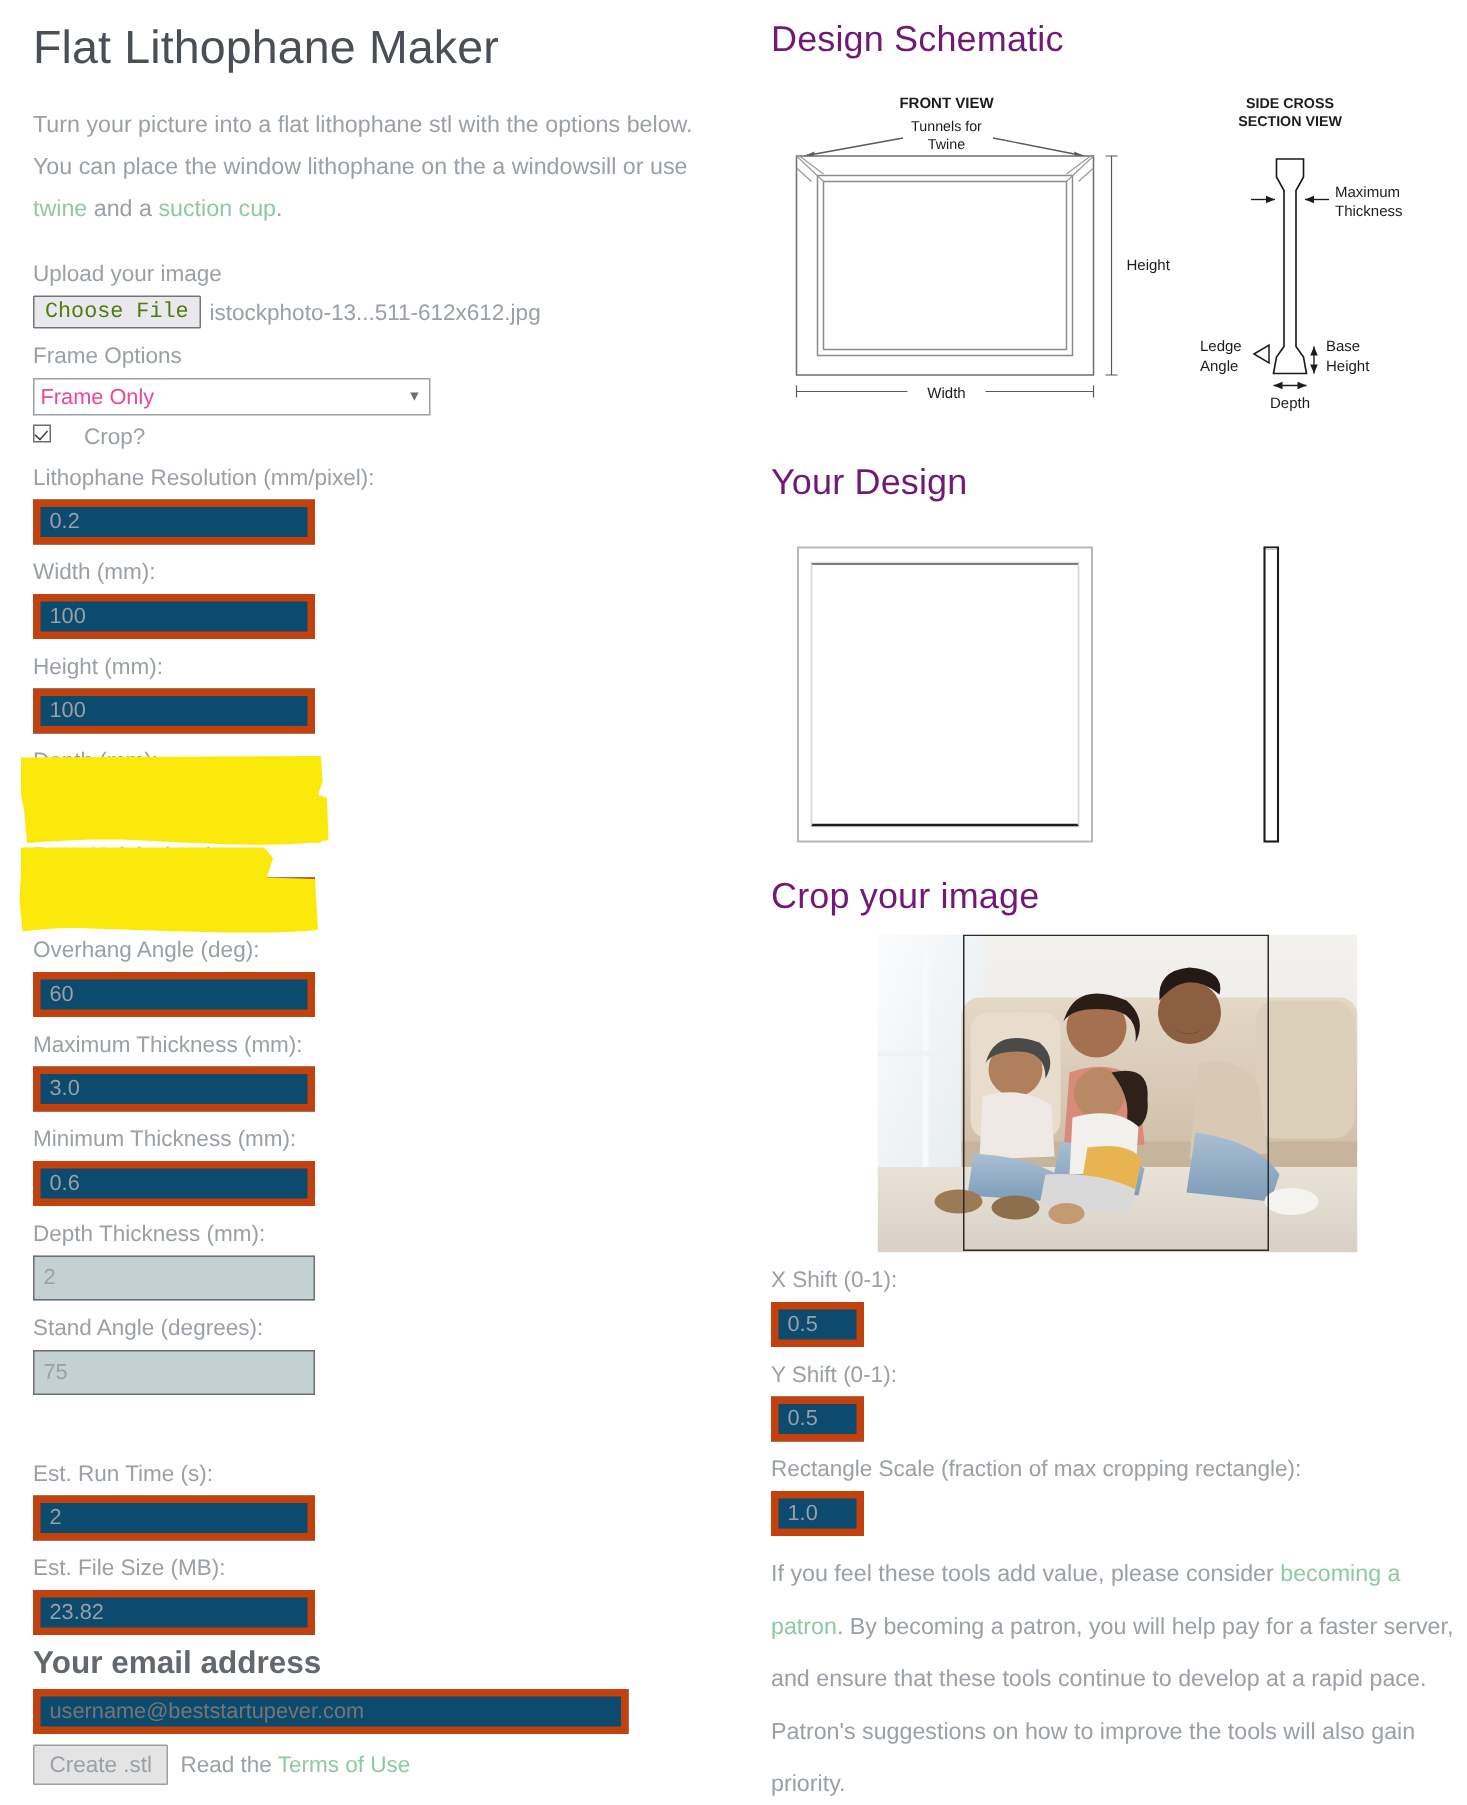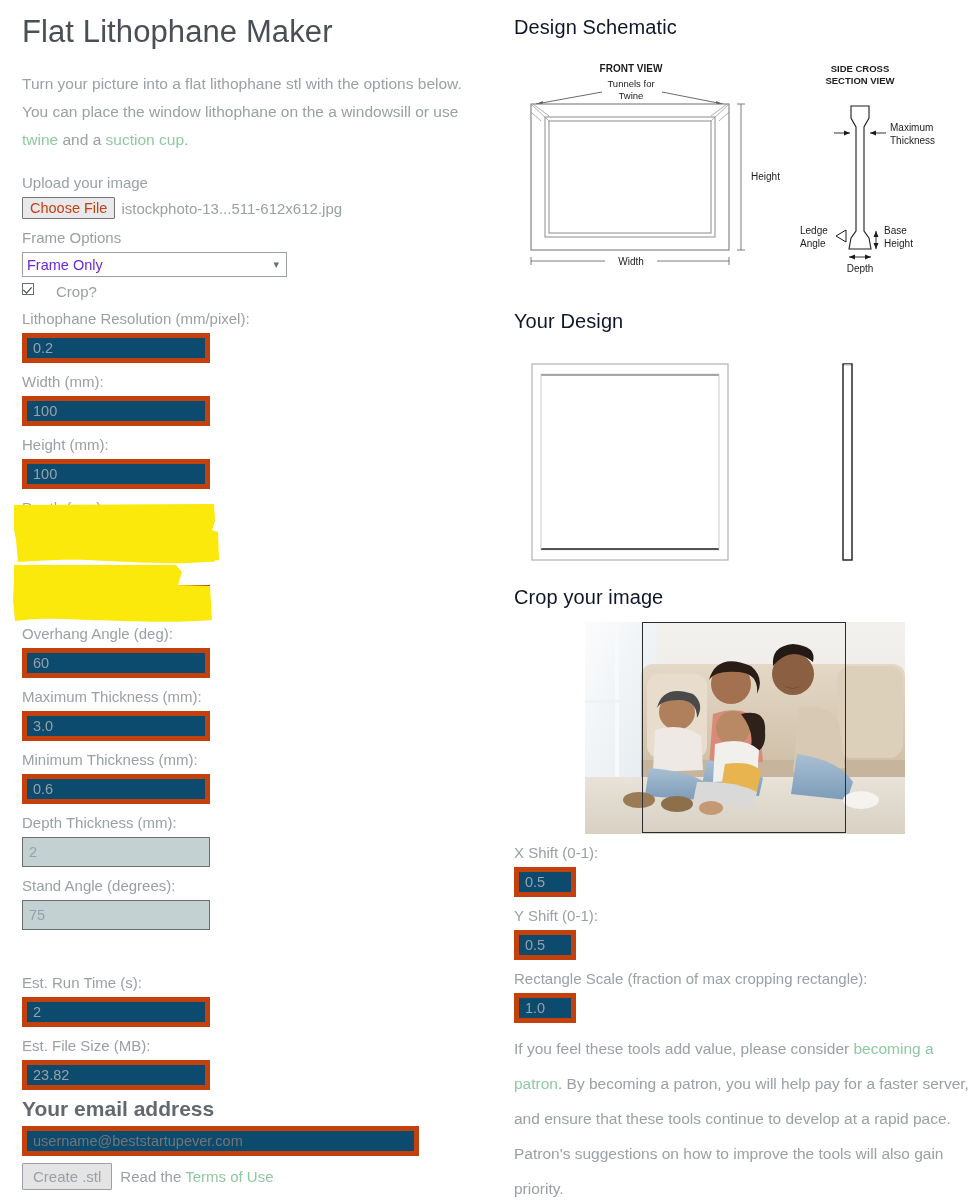--- a/index.html
+++ b/index.html
@@ -46,36 +46,36 @@
     outline: none;
   }
   input.txt.disabled { background: #c3d1d3; border: 1px solid #6b6f73; }
   input.txt.email { width: 397px; }
   input.txt.narrow { width: 62px; }
 
   select.frame-select {
     display: block; box-sizing: border-box;
     width: 265px; height: 25px;
     border: 1px solid #9aa0a6; background: #ffffff;
-    color: #6d28d9; font-size: 14.5px;
+    color: #ec4899; font-size: 14.5px;
     font-family: "Liberation Sans", sans-serif;
     padding: 1px 4px; border-radius: 0;
     -webkit-appearance: none; appearance: none;
   }
   .select-wrap { position: relative; width: 265px; }
   .select-wrap .chev {
     position: absolute; right: 8px; top: 7px;
     pointer-events: none; color: #6b6f73; font-size: 11px; line-height: 11px;
   }
 
   .file-row { display: flex; align-items: center; gap: 6px; margin: 2px 0 0 0; }
   .choose-file-btn {
     border: 1px solid #767676; background: #e9e9ed;
-    color: #c2410c; font-size: 14.5px;
-    font-family: Liberation Sans, sans-serif;
+    color: #4d7c0f; font-size: 14.5px;
+    font-family: Liberation Mono, monospace;
     padding: 2px 7px; border-radius: 1px; cursor: pointer;
   }
   .file-name { font-size: 15px; color: #9aa0a6; }
 
   .check-row { display: flex; align-items: flex-start; gap: 22px; margin: 6px 0 2px 0; }
   .cbox {
     width: 12px; height: 12px; border: 1px solid #6b6f73;
     background: #fff; display: inline-block; position: relative;
     box-sizing: border-box; flex: 0 0 auto;
   }
@@ -100,21 +100,21 @@
     padding: 4px 10px; border-radius: 1px; cursor: pointer;
   }
   .terms-text { font-size: 15px; color: #9aa0a6; }
 
   
   .hl-layer { position: absolute; left: 0; top: 0; width: 492px; height: 1203px; pointer-events: none; }
 
   
   .right-col { position: absolute; left: 514px; top: 0px; width: 464px; }
   h2.sec-title {
-    font-size: 20px; font-weight: 400; color: #0f172a;
+    font-size: 24px; font-weight: 400; color: #701a75;
     margin: 0; padding: 0; line-height: 34px; letter-spacing: .1px;
   }
   .schematic-wrap { margin-top: 12px; }
   .design-preview-wrap { margin-top: 14px; height: 240px; position: relative; }
   .crop-wrap { margin-top: 8px; position: relative; }
 
   .photo-box {
     position: relative; width: 320px; height: 212px;
     margin-left: 71px; overflow: hidden;
   }

